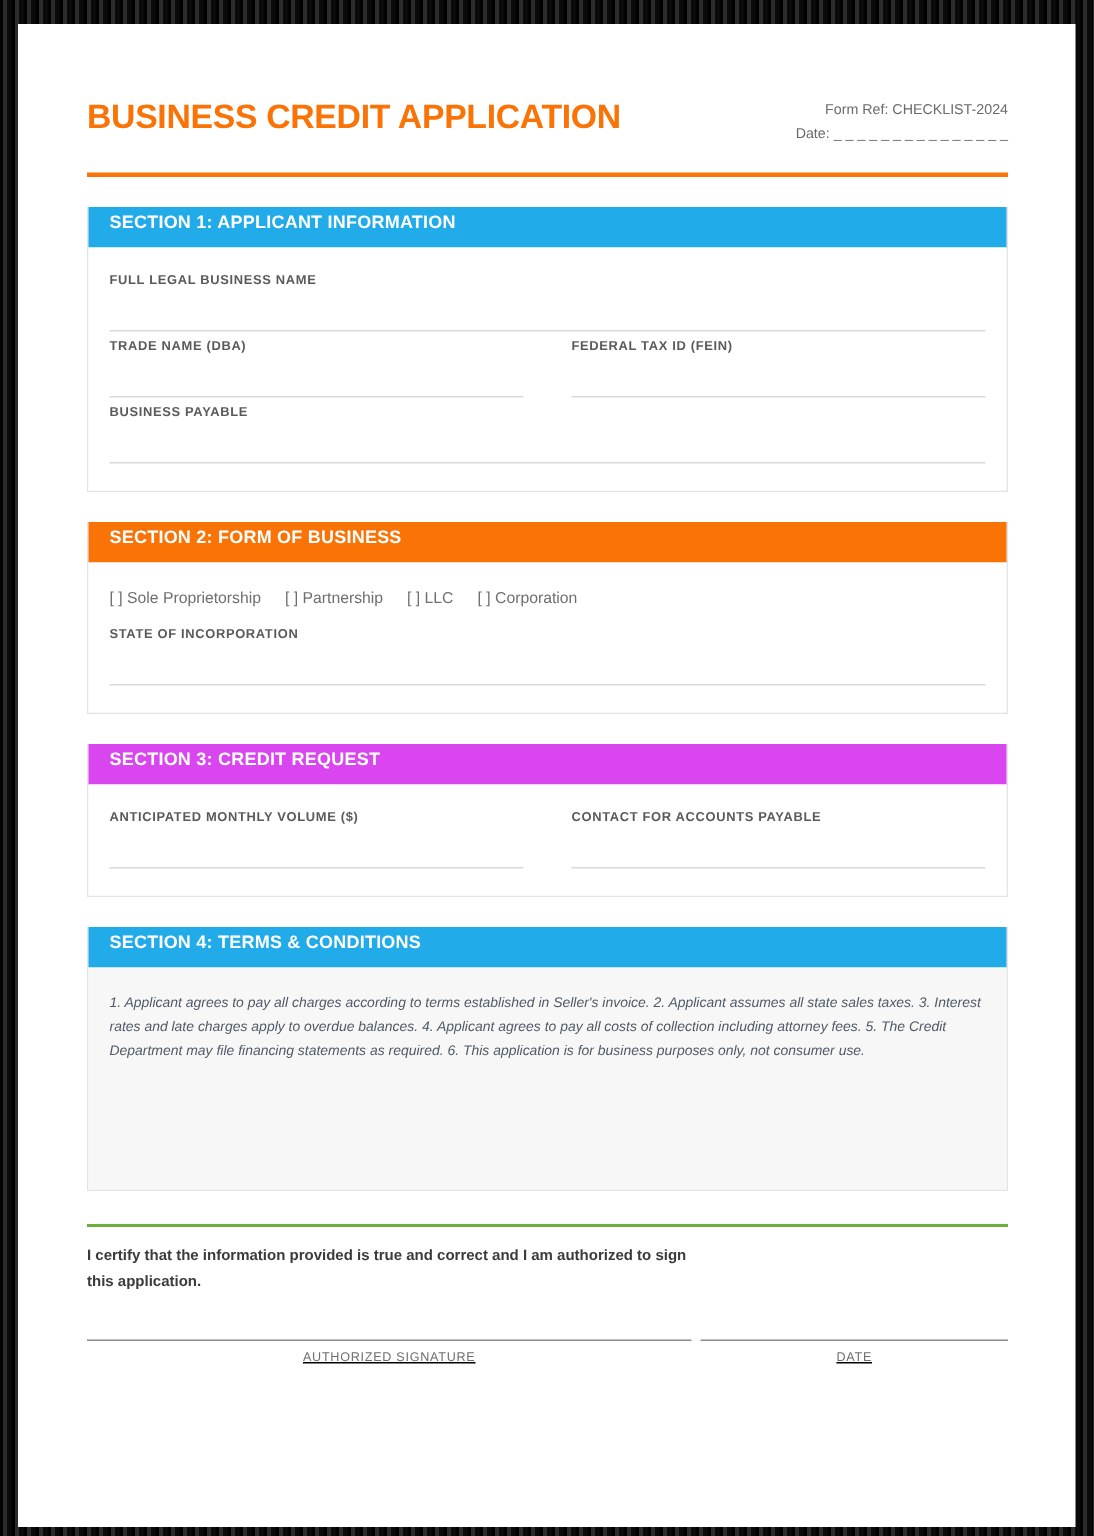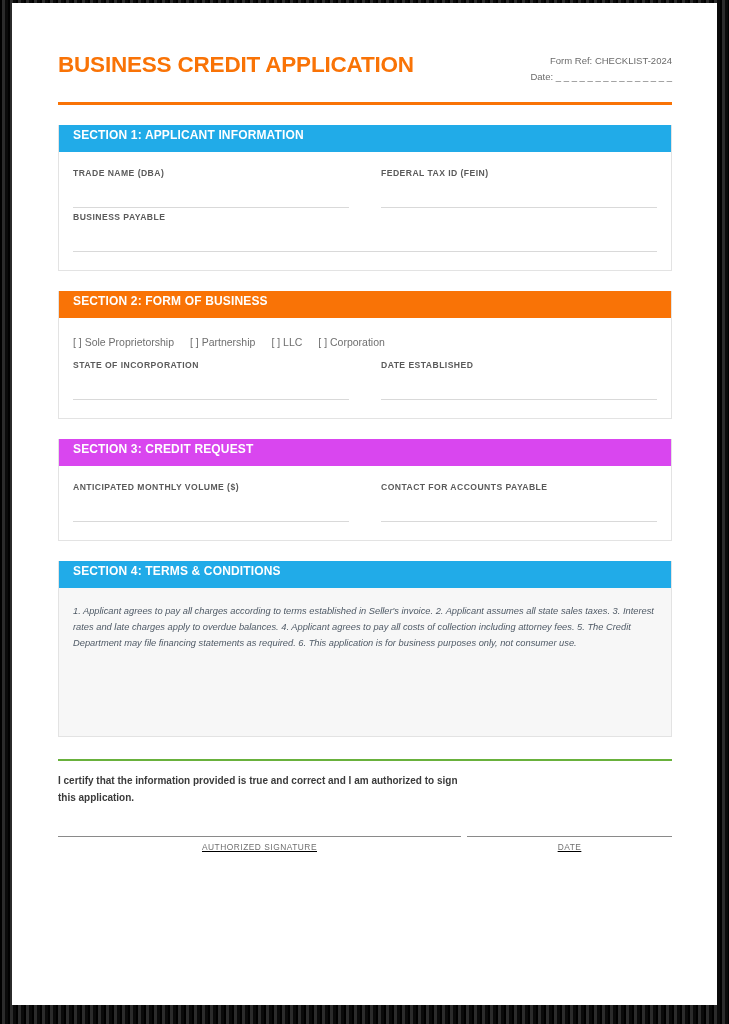--- a/index.html
+++ b/index.html
@@ -18,21 +18,21 @@
     height: 1024px;
     background:
       repeating-linear-gradient(90deg, #000 0px, #000 2px, #2b2b2b 2px, #2b2b2b 5px, #0a0a0a 5px, #0a0a0a 8px),
       #000;
     overflow: hidden;
   }
 
   .page {
     position: absolute;
     left: 12px;
-    top: 3px;
+    top: 16px;
     width: 705px;
     height: 1002px;
     background: #ffffff;
   }
 
   .page-inner {
     position: absolute;
     left: 46px;
     top: 40px;
     width: 614px;
@@ -189,20 +189,24 @@
           <div class="meta-line">Date: _ _ _ _ _ _ _ _ _ _ _ _ _ _ _</div>
         </div>
       </div>
 
       <div class="rule-orange"></div>
 
       <div class="section">
         <div class="section-head sec-blue">SECTION 1: APPLICANT INFORMATION</div>
         <div class="section-body">
 
+          <div class="field">
+            <div class="field-label">FULL LEGAL BUSINESS NAME</div>
+            <div class="field-line"></div>
+          </div>
 
           <div class="field-row">
             <div class="field">
               <div class="field-label">TRADE NAME (DBA)</div>
               <div class="field-line"></div>
             </div>
             <div class="field">
               <div class="field-label">FEDERAL TAX ID (FEIN)</div>
               <div class="field-line"></div>
             </div>
@@ -235,24 +239,20 @@
             </div>
             <div class="checkbox-item">
               <span class="checkbox-box">[ ]</span>
               <span>Corporation</span>
             </div>
           </div>
 
           <div class="field-row">
             <div class="field">
               <div class="field-label">STATE OF INCORPORATION</div>
-              <div class="field-line"></div>
-            </div>
-            <div class="field">
-              <div class="field-label">DATE ESTABLISHED</div>
               <div class="field-line"></div>
             </div>
           </div>
 
         </div>
       </div>
 
       <div class="section">
         <div class="section-head sec-green">SECTION 3: CREDIT REQUEST</div>
         <div class="section-body">

